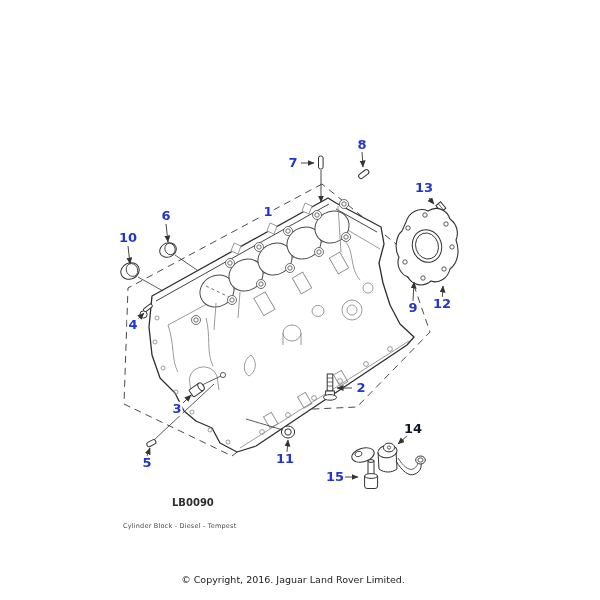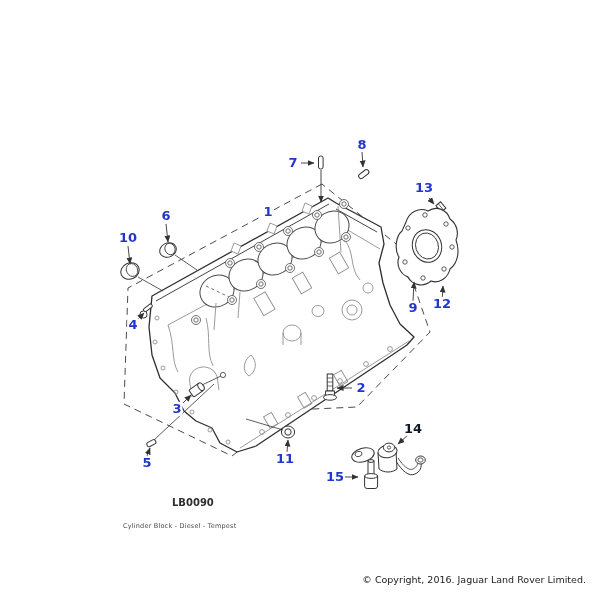--- a/index.html
+++ b/index.html
@@ -13,21 +13,21 @@
     font-size:13px;font-weight:bold;letter-spacing:0px;
     background:#ffffff;padding:0 1px;line-height:1.1;cursor:pointer;
   }
   .fig-code{
     position:absolute;left:124px;top:497px;font-size:10px;font-weight:bold;color:#2d2d2d;margin-left:48px;
   }
   .fig-caption{
     position:absolute;left:123px;top:514px;font-size:6.5px;color:#4a4a4a;letter-spacing:0.2px;margin-top:8px;
   }
   .copyright{
-    position:absolute;left:0;top:574px;width:586px;text-align:right;
+    position:absolute;left:0;top:574px;width:586px;text-align:center;
     font-size:9.5px;color:#222;
   }
 </style>
 </head>
 <body>
 
 <div class="stage">
 
   <svg width="600" height="600" viewBox="0 0 600 600">
     <defs>

